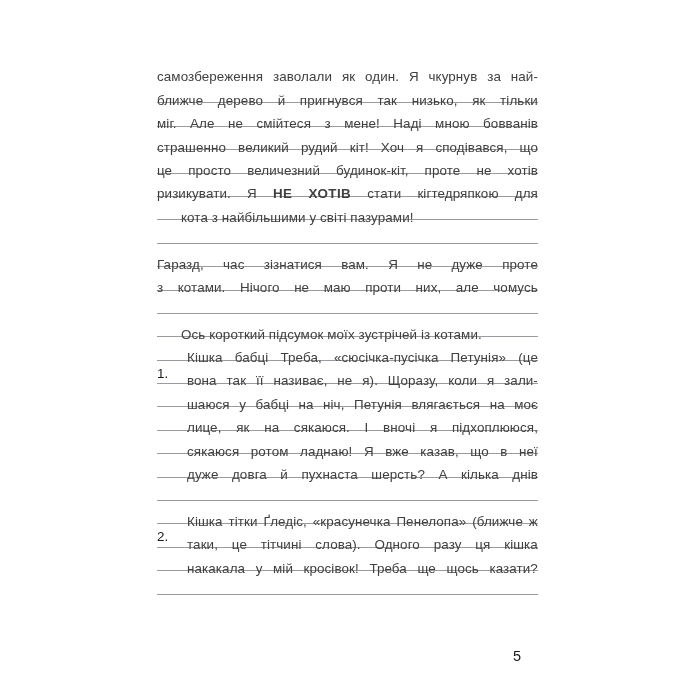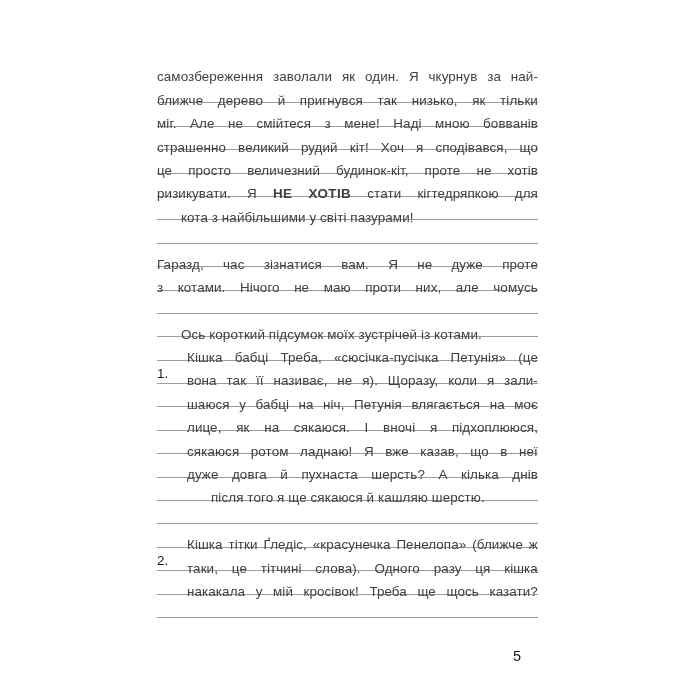--- a/index.html
+++ b/index.html
@@ -288,25 +288,20 @@
           <span>дуже</span>
           <span>довга</span>
           <span>й</span>
           <span>пухнаста</span>
           <span>шерсть?</span>
           <span>А</span>
           <span>кілька</span>
           <span>днів</span>
         </div>
       </div>
-      <div class="line">
-        <div class="ln-text left indent">
-          <span>після того я ще сякаюся й кашляю шерстю.</span>
-        </div>
-      </div>
       <div class="line blank"></div>
       <div class="line">
         <span class="marker">2.</span>
         <div class="ln-text just indent">
           <span>Кішка</span>
           <span>тітки</span>
           <span>Ґледіс,</span>
           <span>«красунечка</span>
           <span>Пенелопа»</span>
           <span>(ближче</span>

